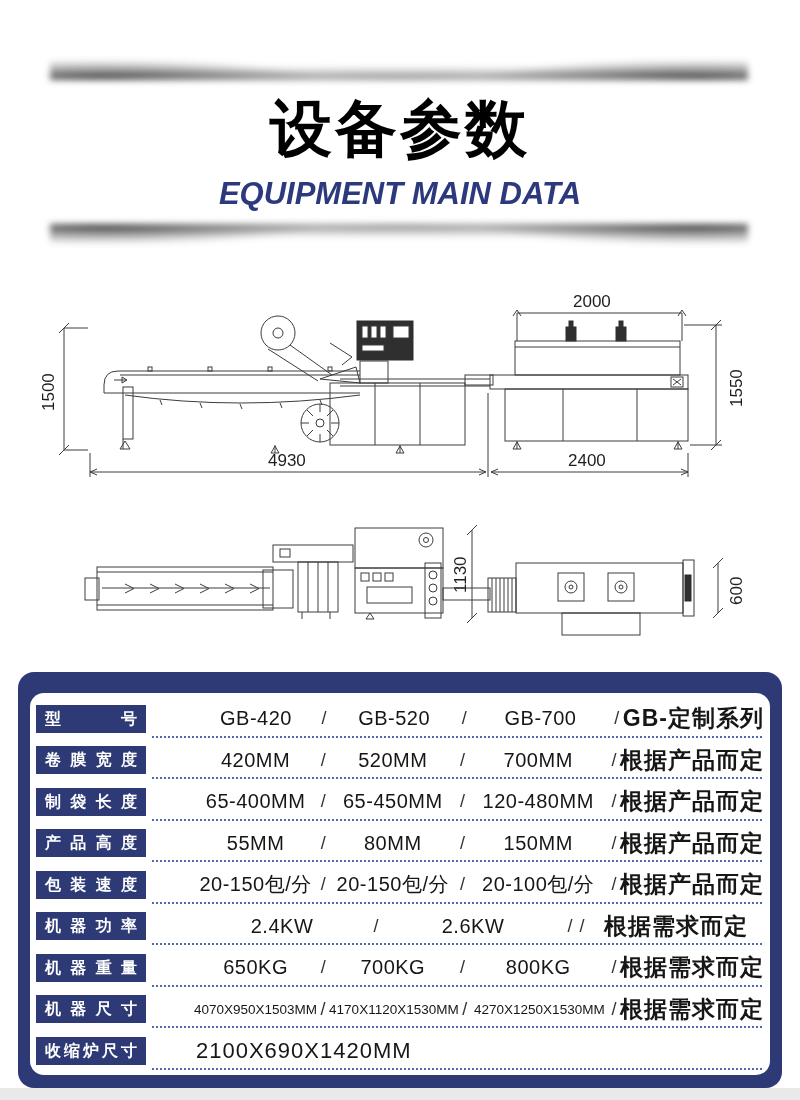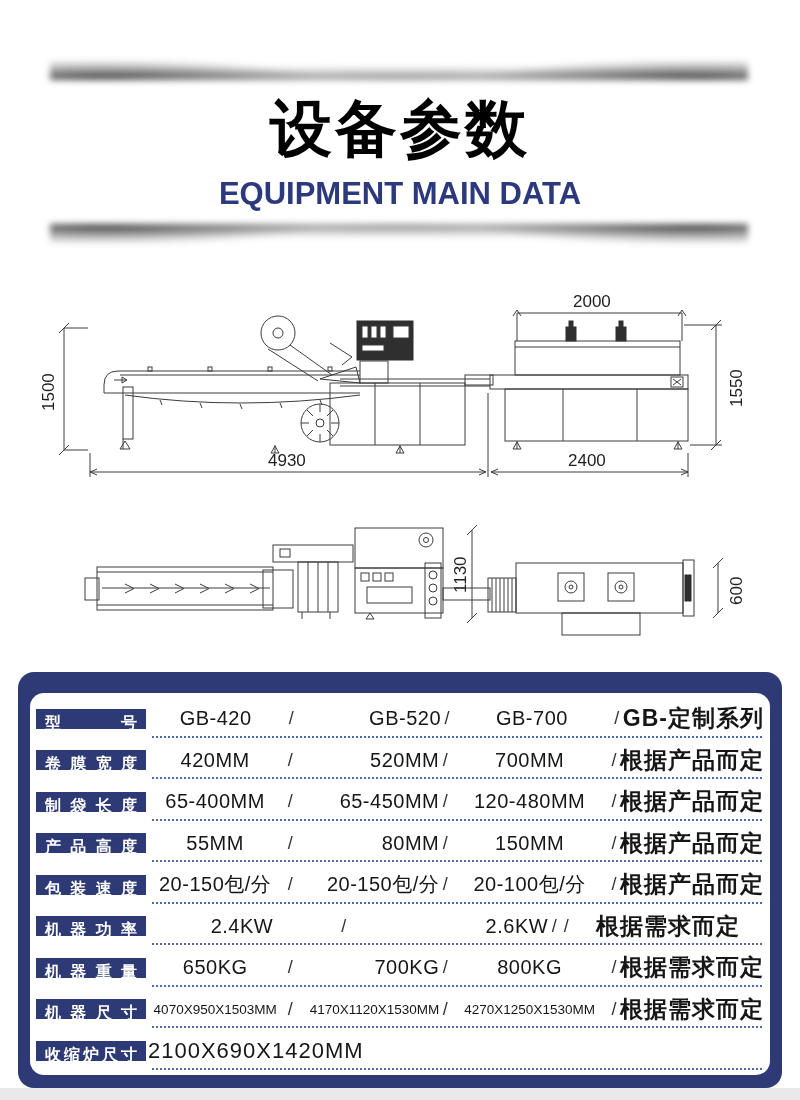--- a/index.html
+++ b/index.html
@@ -11,43 +11,43 @@
       radial-gradient(45% 95% at 7% 100%, rgba(20,20,20,.8), rgba(0,0,0,0) 72%),
       radial-gradient(45% 95% at 93% 100%, rgba(20,20,20,.8), rgba(0,0,0,0) 72%),
       radial-gradient(70% 55% at 50% 100%, rgba(40,40,40,.55), rgba(0,0,0,0) 85%);}
   .shadow.bottom{top:224px;background:
       radial-gradient(45% 95% at 7% 0%, rgba(20,20,20,.8), rgba(0,0,0,0) 72%),
       radial-gradient(45% 95% at 93% 0%, rgba(20,20,20,.8), rgba(0,0,0,0) 72%),
       radial-gradient(70% 55% at 50% 0%, rgba(40,40,40,.55), rgba(0,0,0,0) 85%);}
   .title{position:absolute;top:92px;left:0;width:800px;text-align:center;margin:0;
          font-size:62px;line-height:1.2;font-weight:bold;letter-spacing:3px;color:#000000;}
   .subtitle{position:absolute;top:176px;left:0;width:800px;text-align:center;
-         font-size:31px;font-weight:bold;letter-spacing:0px;color:#2c3a7d;}
+         font-size:31px;font-style:italic;font-weight:bold;letter-spacing:0px;color:#2c3a7d;}
   
   .svg1{position:absolute;left:30px;top:283px;}
   .svg2{position:absolute;left:30px;top:505px;}
   svg{display:block;}
   svg line,svg path,svg rect,svg circle,svg polyline{stroke:#3c3c3c;stroke-width:1;fill:none;}
   svg .fillD{fill:#2f2f2f;stroke:#2f2f2f;}
   svg .fillW{fill:#ffffff;}
   svg text{fill:#1e1e1e;stroke:none;font-size:17px;font-family:"Liberation Sans",sans-serif;}
   
   .spec-card{position:absolute;left:18px;top:672px;width:764px;height:416px;
              background:#2d3a75;border-radius:16px;}
   .spec-inner{position:absolute;left:12px;top:21px;width:740px;height:382px;
               background:#ffffff;border-radius:14px;padding-top:5px;box-sizing:border-box;}
   .row{position:relative;height:41.5px;display:flex;align-items:center;padding-left:6px;}
   .row::after{content:"";position:absolute;left:122px;right:8px;bottom:2px;
               border-bottom:2px dotted #5068b0;}
-  .badge{width:92px;height:20px;line-height:28px;padding:0 9px;background:#2d3a75;
+  .badge{width:92px;height:28px;line-height:28px;padding:0 9px;background:#2d3a75;
          color:#ffffff;font-size:16px;font-weight:bold;text-align:justify;
          text-align-last:justify;letter-spacing:0;}
-  .vals{flex:1;display:flex;align-items:center;padding-right:6px;}
+  .vals{flex:1;display:flex;align-items:center;padding-right:6px;margin-left:48px;}
   .cell{text-align:center;font-size:20px;color:#161616;letter-spacing:.5px;white-space:nowrap;}
-  .c1{flex:150 1 0;}.c2{flex:155 1 0;text-align:right;}.c3{flex:170 1 0;}
+  .c1{flex:150 1 0;}.c2{flex:155 1 0;}.c3{flex:170 1 0;}
   .c4{flex:150 1 0;font-size:23px;font-weight:600;letter-spacing:1px;}
   .sep{width:12px;text-align:center;font-size:18px;color:#333;}
   .row.small .c1,.row.small .c2,.row.small .c3{font-size:13.5px;font-weight:normal;letter-spacing:0;}
   .row.single .vals{padding-left:2px;}
   .row.single .cell{text-align:left;font-size:22px;letter-spacing:1px;}
   .bottom-strip{position:absolute;left:0;top:1088px;width:800px;height:12px;background:#e9e9e9;}
 </style>
 </head>
 <body>
 

